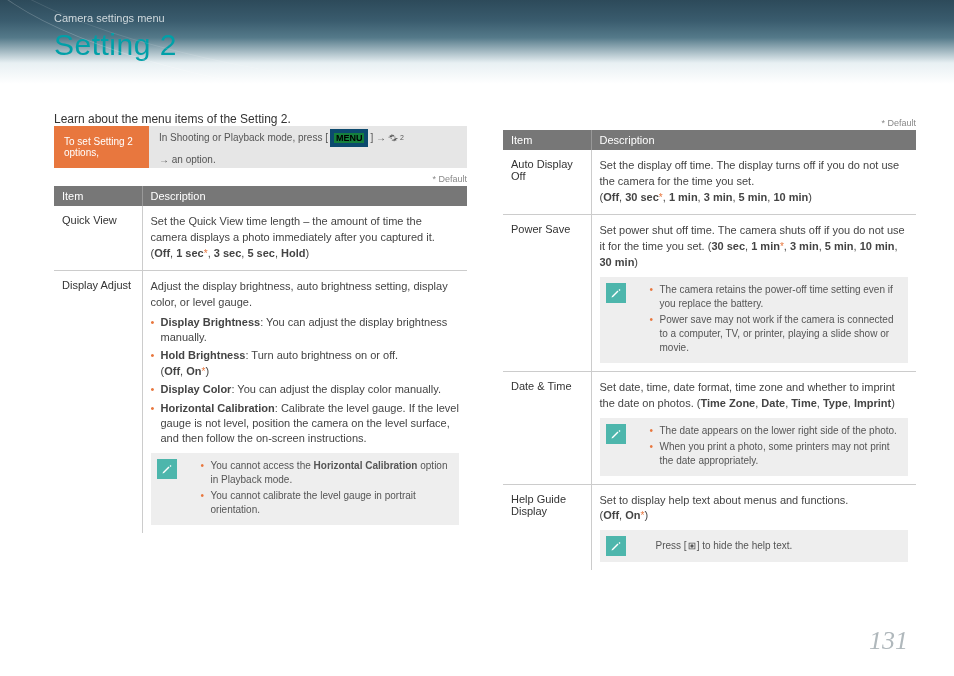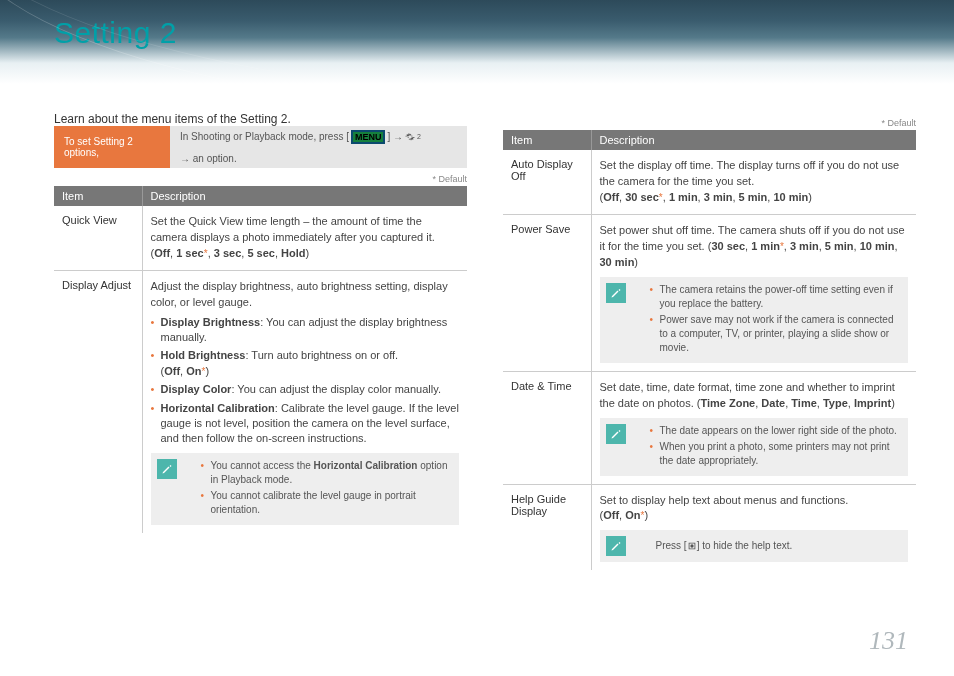--- a/index.html
+++ b/index.html
@@ -36,32 +36,32 @@
     gap:36px;
   }
   .col { flex:1; }
   .intro { font-size:12px; color:#333; }
   .instr-row { display:flex; margin-bottom:4px; }
   .instr-left {
     background:#e8773e;
     color:#fff;
     font-size:10px;
     padding:10px 10px;
-    width:116px;
+    width:95px;
     display:flex; align-items:center;
   }
   .instr-right {
     background:#e6e6e6;
     font-size:10px;
     padding:0 10px;
     flex:1;
     color:#555;
     display:flex; align-items:center; flex-wrap:wrap; gap:2px;
   }
-  .menu-label{ font-weight:bold; font-size:9px; border:2px solid #0c4a6e; padding:0 2px; background:#15803d; color:#000;}
+  .menu-label{ font-weight:bold; font-size:9px; border:4px solid #0c4a6e; padding:0 2px; background:#15803d; color:#000;}
   .default-note { text-align:right; font-size:9px; color:#888; margin:6px 0 2px; }
   table.settings {
     border-collapse: collapse;
     width:100%;
     font-size:11px;
     color:#444;
   }
   table.settings th {
     background:#777;
     color:#fff;
@@ -104,20 +104,21 @@
     position:absolute; bottom:20px; right:46px;
     font-size:26px; font-style:italic; color:#b0b8bc; font-family: Georgia, serif;
   }
   .gear{ display:inline-block; width:10px; height:10px; vertical-align:middle;}
 </style>
 </head>
 <body>
 
 <div class="banner">
   <div class="swoosh"></div>
+  <div class="breadcrumb">Camera settings menu</div>
   <div class="title">Setting 2</div>
 </div>
 
 <div class="content">
 
   <div class="col">
     <div class="intro">Learn about the menu items of the Setting 2.</div>
 
     <div class="instr-row">
       <div class="instr-left">To set Setting 2 options,</div>

